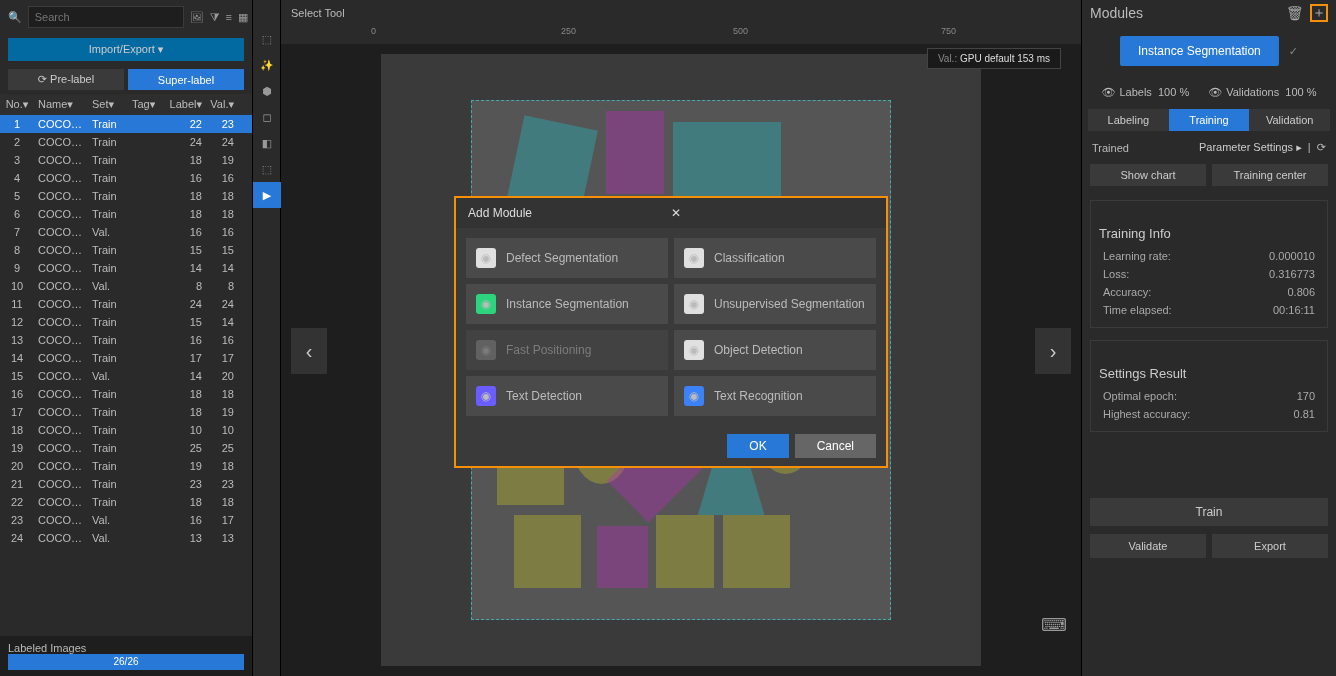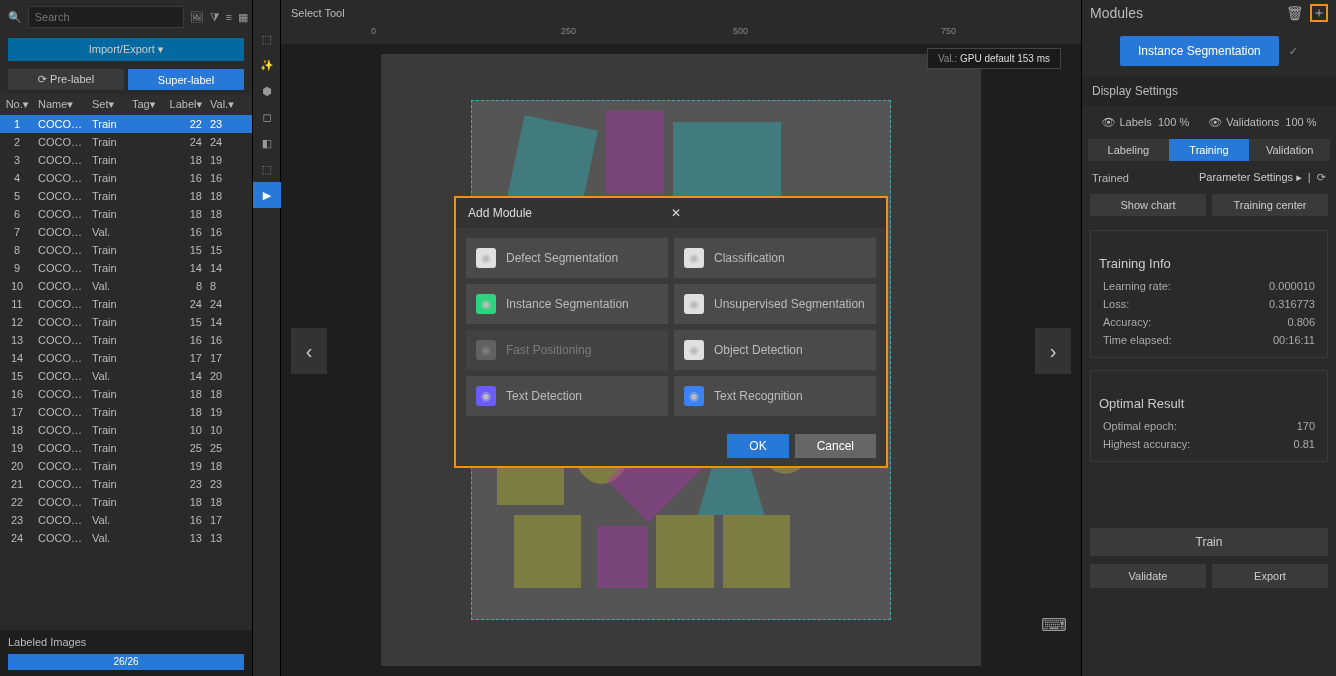--- a/index.html
+++ b/index.html
@@ -10,26 +10,26 @@
 .search-row { display:flex; align-items:center; padding:6px 8px; gap:6px; }
 .search-row input { flex:1; background:#1e1e1e; border:1px solid #3a3a3a; color:#aaa; padding:4px 6px; font-size:11px; }
 .search-row .ic { width:16px; height:16px; display:flex; align-items:center; justify-content:center; color:#999; cursor:pointer; }
 .ie-row { padding:4px 8px; }
 .ie-btn { width:100%; background:#0369a1; border:none; color:#ccc; padding:5px; font-size:11px; cursor:pointer; }
 .labelmode-row { display:flex; gap:4px; padding:4px 8px; }
 .labelmode-row button { flex:1; background:#3a3a3a; border:none; color:#ccc; padding:4px; font-size:11px; cursor:pointer; }
 .labelmode-row button.active { background:#2878d7; color:#fff; }
 .thead { display:flex; background:#2e2e2e; padding:4px 0; font-size:11px; }
 .tcell { padding:0 4px; overflow:hidden; white-space:nowrap; text-overflow:ellipsis; }
-.c-no{width:34px;text-align:center;} .c-name{width:54px;} .c-set{width:40px;} .c-tag{width:36px;} .c-label{width:42px;text-align:right;} .c-val{width:36px;padding-right:8px;}
+.c-no{width:34px;text-align:center;} .c-name{width:54px;} .c-set{width:40px;} .c-tag{width:36px;} .c-label{width:42px;text-align:right;} .c-val{width:36px;text-align:right;padding-right:8px;}
 .tbody { flex:1; overflow-y:auto; }
 .trow { display:flex; padding:3px 0; font-size:11px; cursor:pointer; }
 .trow.sel { background:#2878d7; color:#fff; }
 .labeled-sec { background:#1e1e1e; padding:6px 8px; }
-.prog { background:#333; height:16px; margin-top:6px; position:relative; }
+.prog { background:#333; height:16px; position:relative; }
 .prog-fill { background:#2878d7; height:100%; width:100%; }
 .prog-txt { position:absolute; top:0; left:0; right:0; text-align:center; font-size:10px; line-height:16px; color:#fff; }
 
 .vbar { width:28px; background:#2a2a2a; display:flex; flex-direction:column; padding-top:26px; border-right:1px solid #000; }
 .vbar .vic { width:28px; height:26px; display:flex; align-items:center; justify-content:center; color:#999; cursor:pointer; }
 .vbar .vic.sel { background:#2878d7; color:#fff; }
 
 .canvas-wrap { flex:1; background:#1e1e1e; position:relative; display:flex; flex-direction:column; }
 .cv-top { height:26px; background:#2a2a2a; display:flex; align-items:center; padding:0 10px; font-size:11px; }
 .cv-body { flex:1; position:relative; background:#1e1e1e; overflow:hidden; }
@@ -365,21 +365,20 @@
     <div class="r-head">
       <span>Modules</span>
       <span class="sp"></span>
       <span class="ric">🗑</span>
       <span class="ric hl">＋</span>
     </div>
     <div class="mod-pill-row">
       <span class="mod-pill">Instance Segmentation</span>
       <span class="check-ic">✓</span>
     </div>
-    <div class="r-section-title">Display Settings</div>
     <div class="disp-row">
       <span><span class="eye">👁</span><span>Labels</span>&nbsp;&nbsp;<span>100 %</span></span>
       <span><span class="eye">👁</span><span>Validations</span>&nbsp;&nbsp;<span>100 %</span></span>
     </div>
     <div class="tab-row">
       <div class="tab">Labeling</div>
       <div class="tab active">Training</div>
       <div class="tab">Validation</div>
     </div>
     <div class="trained-row">
@@ -405,21 +404,21 @@
             <span>Accuracy:</span>
             <span>0.806</span>
           </div>
           <div class="info-row">
             <span>Time elapsed:</span>
             <span>00:16:11</span>
           </div>
         </div>
     </div>
     <div class="info-box">
-      <div class="info-title">Optimal Result</div>
+      <div class="info-title">Settings Result</div>
       <div id="or-rows">
           <div class="info-row">
             <span>Optimal epoch:</span>
             <span>170</span>
           </div>
           <div class="info-row">
             <span>Highest accuracy:</span>
             <span>0.81</span>
           </div>
         </div>

